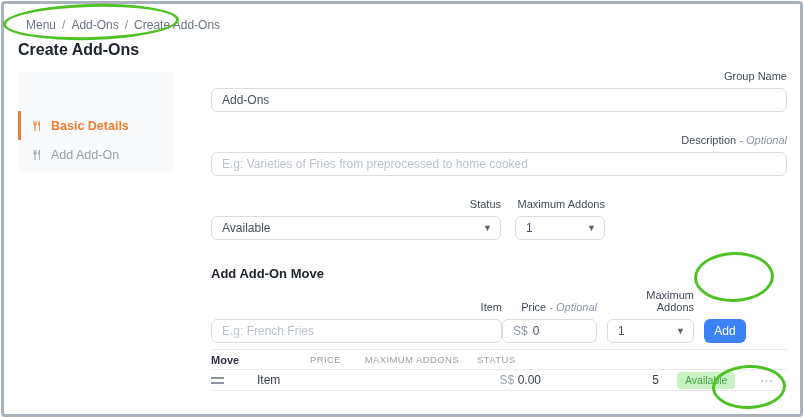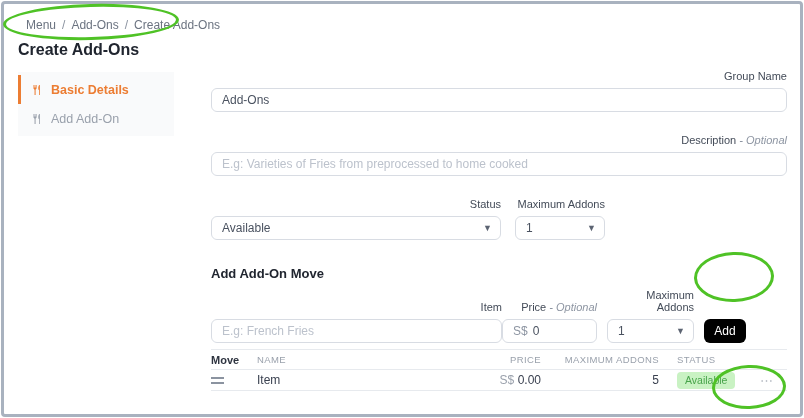--- a/index.html
+++ b/index.html
@@ -15,21 +15,21 @@
   
   .breadcrumb { position: absolute; left: 22px; top: 14px; font-size: 12px; color: #6b7380; display: flex; gap: 6px; align-items: center; }
   .breadcrumb .crumb { cursor: pointer; }
   .breadcrumb .sep { color: #8b93a0; }
 
   .page-title { position: absolute; left: 14px; top: 37px; font-size: 16px; font-weight: bold; color: #20252f; }
 
   
   .sidebar { position: absolute; left: 14px; top: 68px; width: 156px; background: #f9fafb; padding: 3px 0; }
   .side-item { display: flex; align-items: center; gap: 8px; height: 29px; padding: 0 10px; font-size: 12.5px; color: #9aa1ac; border-left: 3px solid transparent; cursor: pointer; }
-  .side-item.active { color: #ec7d33; border-left-color: #ec7d33; font-weight: bold; }
+  .side-item.active { color: #ec7d33; border-left-color: #ec7d33; font-weight: bold; margin-top: 36px; }
   .side-item .icon { display: inline-flex; width: 12px; height: 12px; }
   .side-item .icon svg { width: 12px; height: 12px; }
 
   
   .main { position: absolute; left: 207px; top: 66px; width: 576px; }
   .field-label { font-size: 11px; color: #434b58; margin-bottom: 6px; text-align: right; }
   .field-label .opt { font-style: italic; color: #8d95a2; }
   .text-input {
     width: 100%; height: 24px; border: 1px solid #d8dce3; border-radius: 6px;
     padding: 0 10px; font-size: 12px; color: #4a5260; background: #fff; outline: none;
@@ -47,21 +47,21 @@
   }
   .select .caret { font-size: 9px; color: #5c6472; }
 
   .section-heading { margin-top: 26px; font-size: 13px; font-weight: bold; color: #20252f; }
 
   .price-box { height: 24px; border: 1px solid #d8dce3; border-radius: 6px; background: #fff; display: flex; align-items: center; padding: 0 10px; font-size: 12px; gap: 5px; }
   .price-box .prefix { color: #8d95a2; }
   .price-box .val { color: #4a5260; }
 
   .btn { border: none; border-radius: 6px; font-size: 12px; font-family: "Liberation Sans", sans-serif; cursor: pointer; }
-  .btn-add { width: 42px; height: 24px; background: #000000; color: #fff; margin-left: 10px; }
+  .btn-add { width: 42px; height: 24px; background: #3b82f6; color: #fff; margin-left: 10px; }
   .btn-cancel { height: 24px; padding: 0 14px; background: #f3f4f6; color: #3a4150; }
   .btn-create { height: 24px; padding: 0 14px; background: #e2823d; color: #fff; }
 
   
   .table { margin-top: 6px; font-size: 12px; }
   .t-row { display: flex; align-items: center; height: 21px; border-bottom: 1px solid #e7eaee; }
   .t-head { border-top: 1px solid #e7eaee; }
   .t-head .c { font-size: 9.5px; color: #9aa1ac; letter-spacing: .4px; }
   .t-head .c-move { font-size: 11px; color: #2e3440; font-weight: bold; letter-spacing: 0; }
   .c-move { width: 46px; }
@@ -175,21 +175,20 @@
           <span>1</span>
           <span class="caret">▼</span>
         </div>
       </div>
       <button class="btn btn-add">Add</button>
     </div>
 
     <div class="table">
       <div class="t-row t-head">
         <div class="c c-move">Move</div>
-        <div class="c c-name">NAME</div>
         <div class="c c-price">PRICE</div>
         <div class="c c-max">MAXIMUM ADDONS</div>
         <div class="c c-status">STATUS</div>
         <div class="c c-actions"></div>
       </div>
       <div class="t-row t-body">
         <div class="c c-move">
           <span class="drag-handle"></span>
         </div>
         <div class="c c-name">Item</div>

